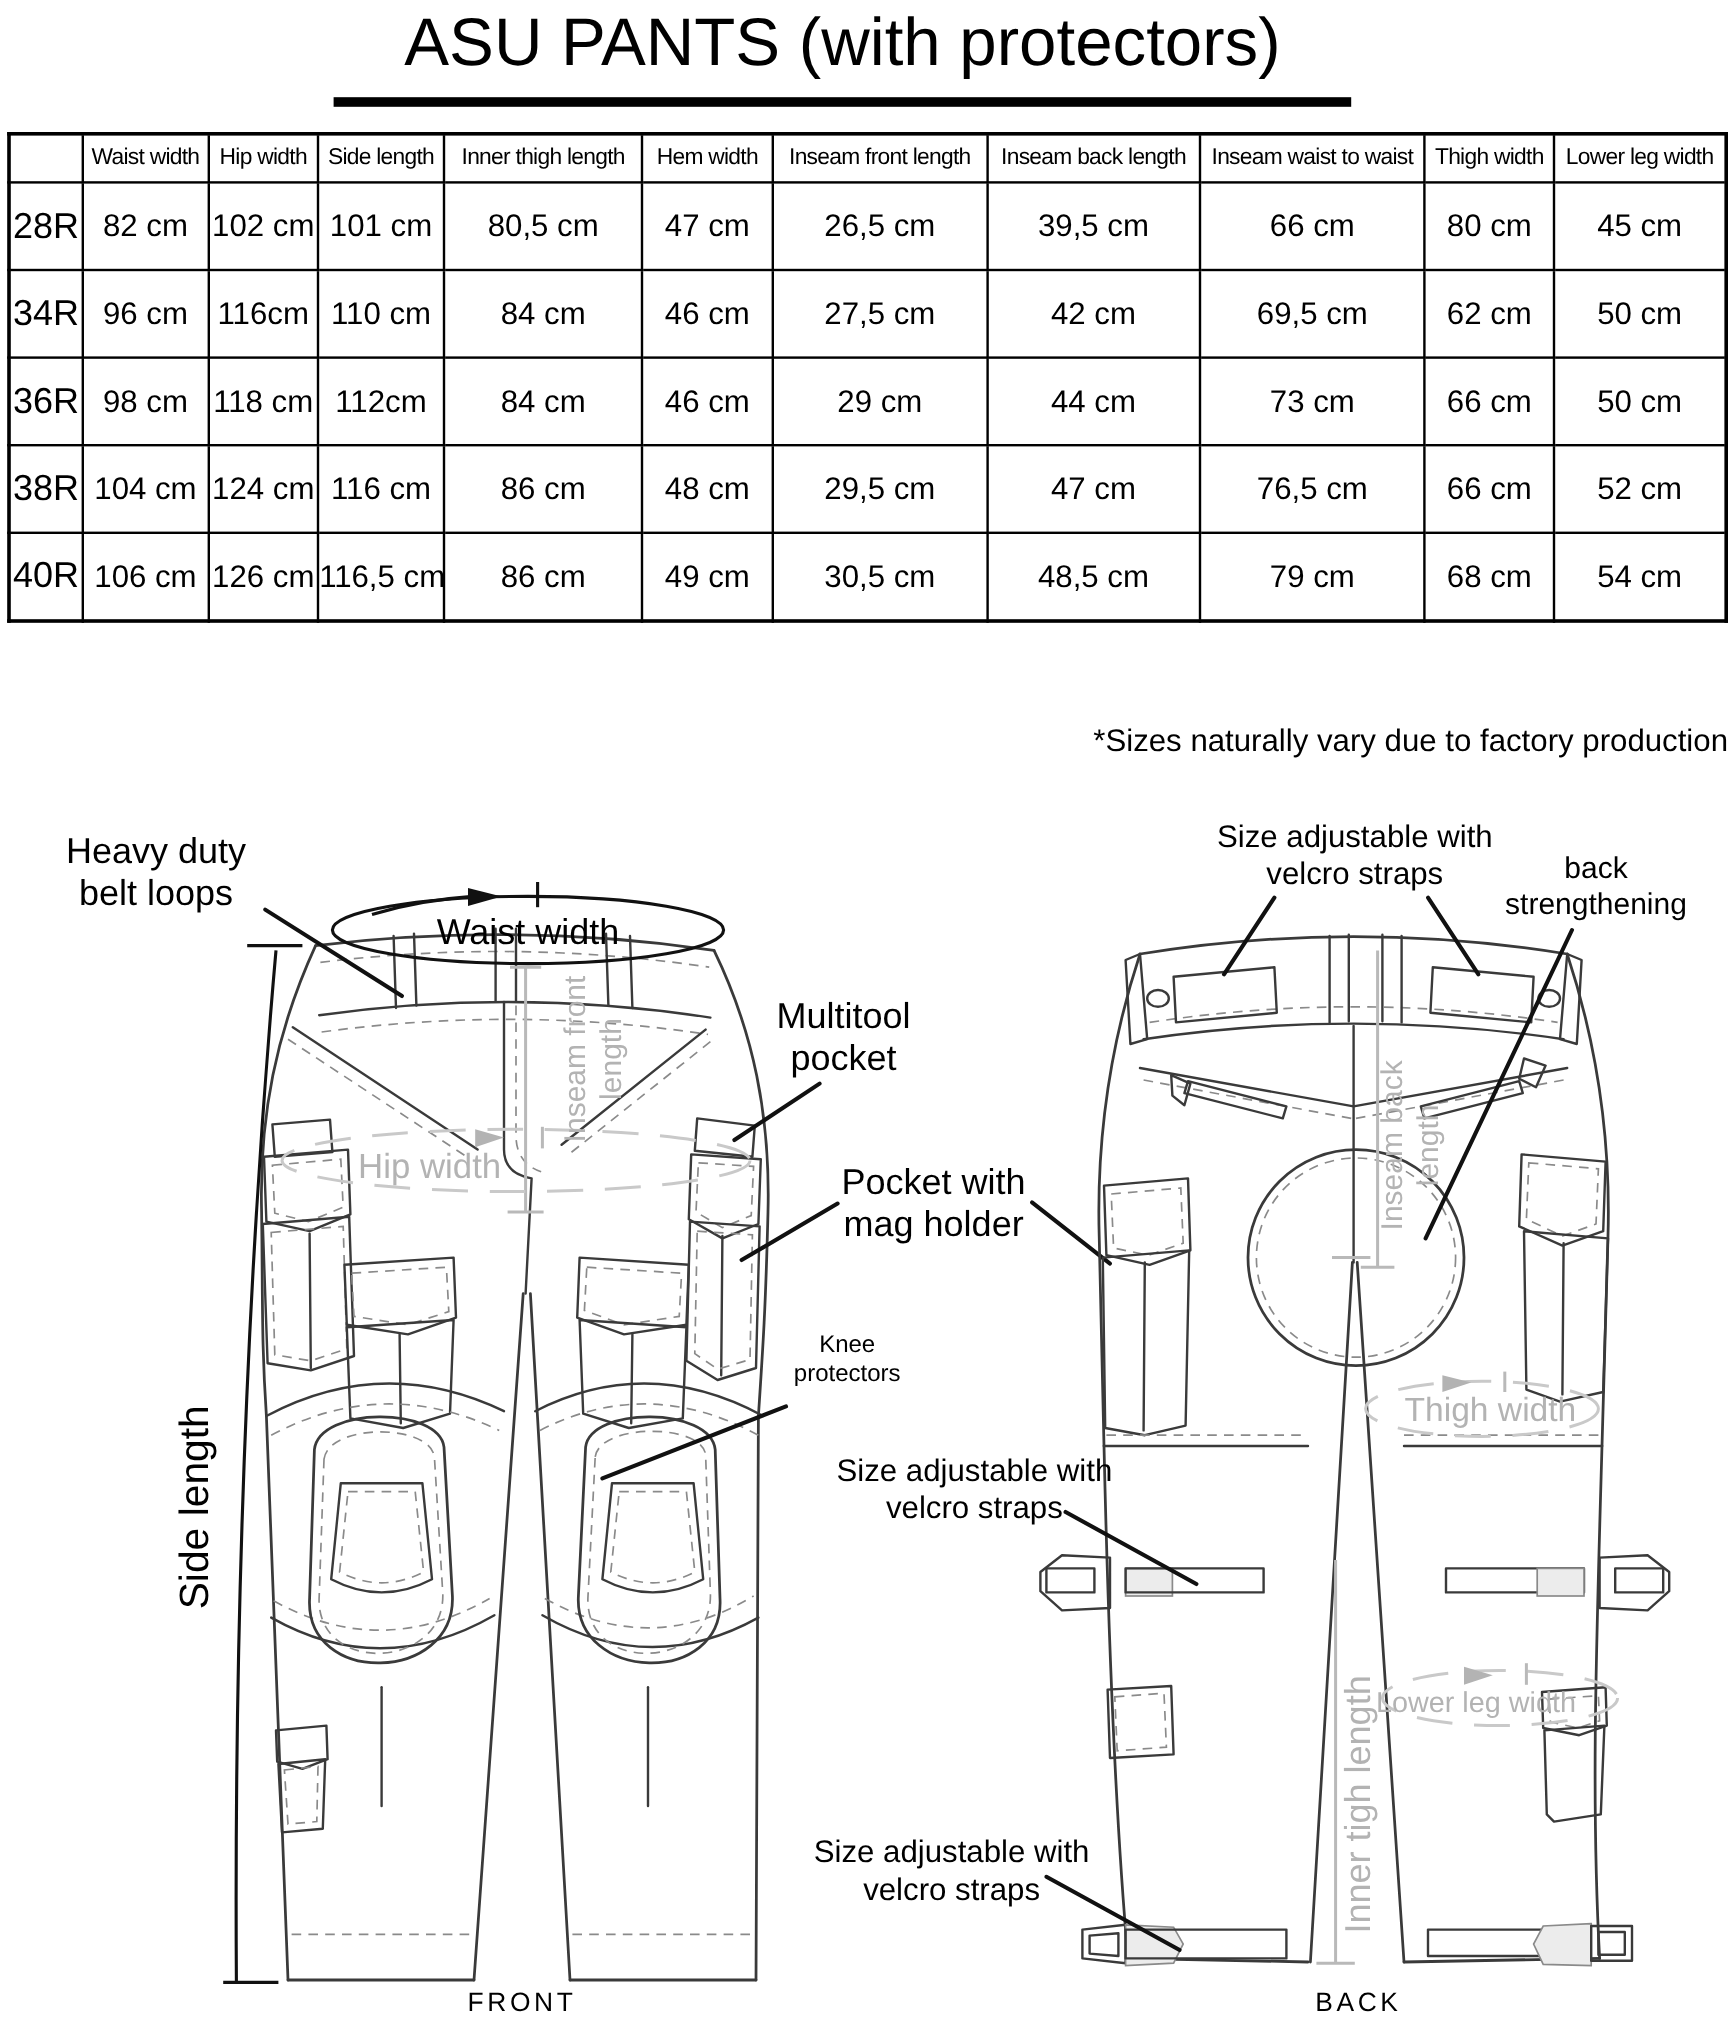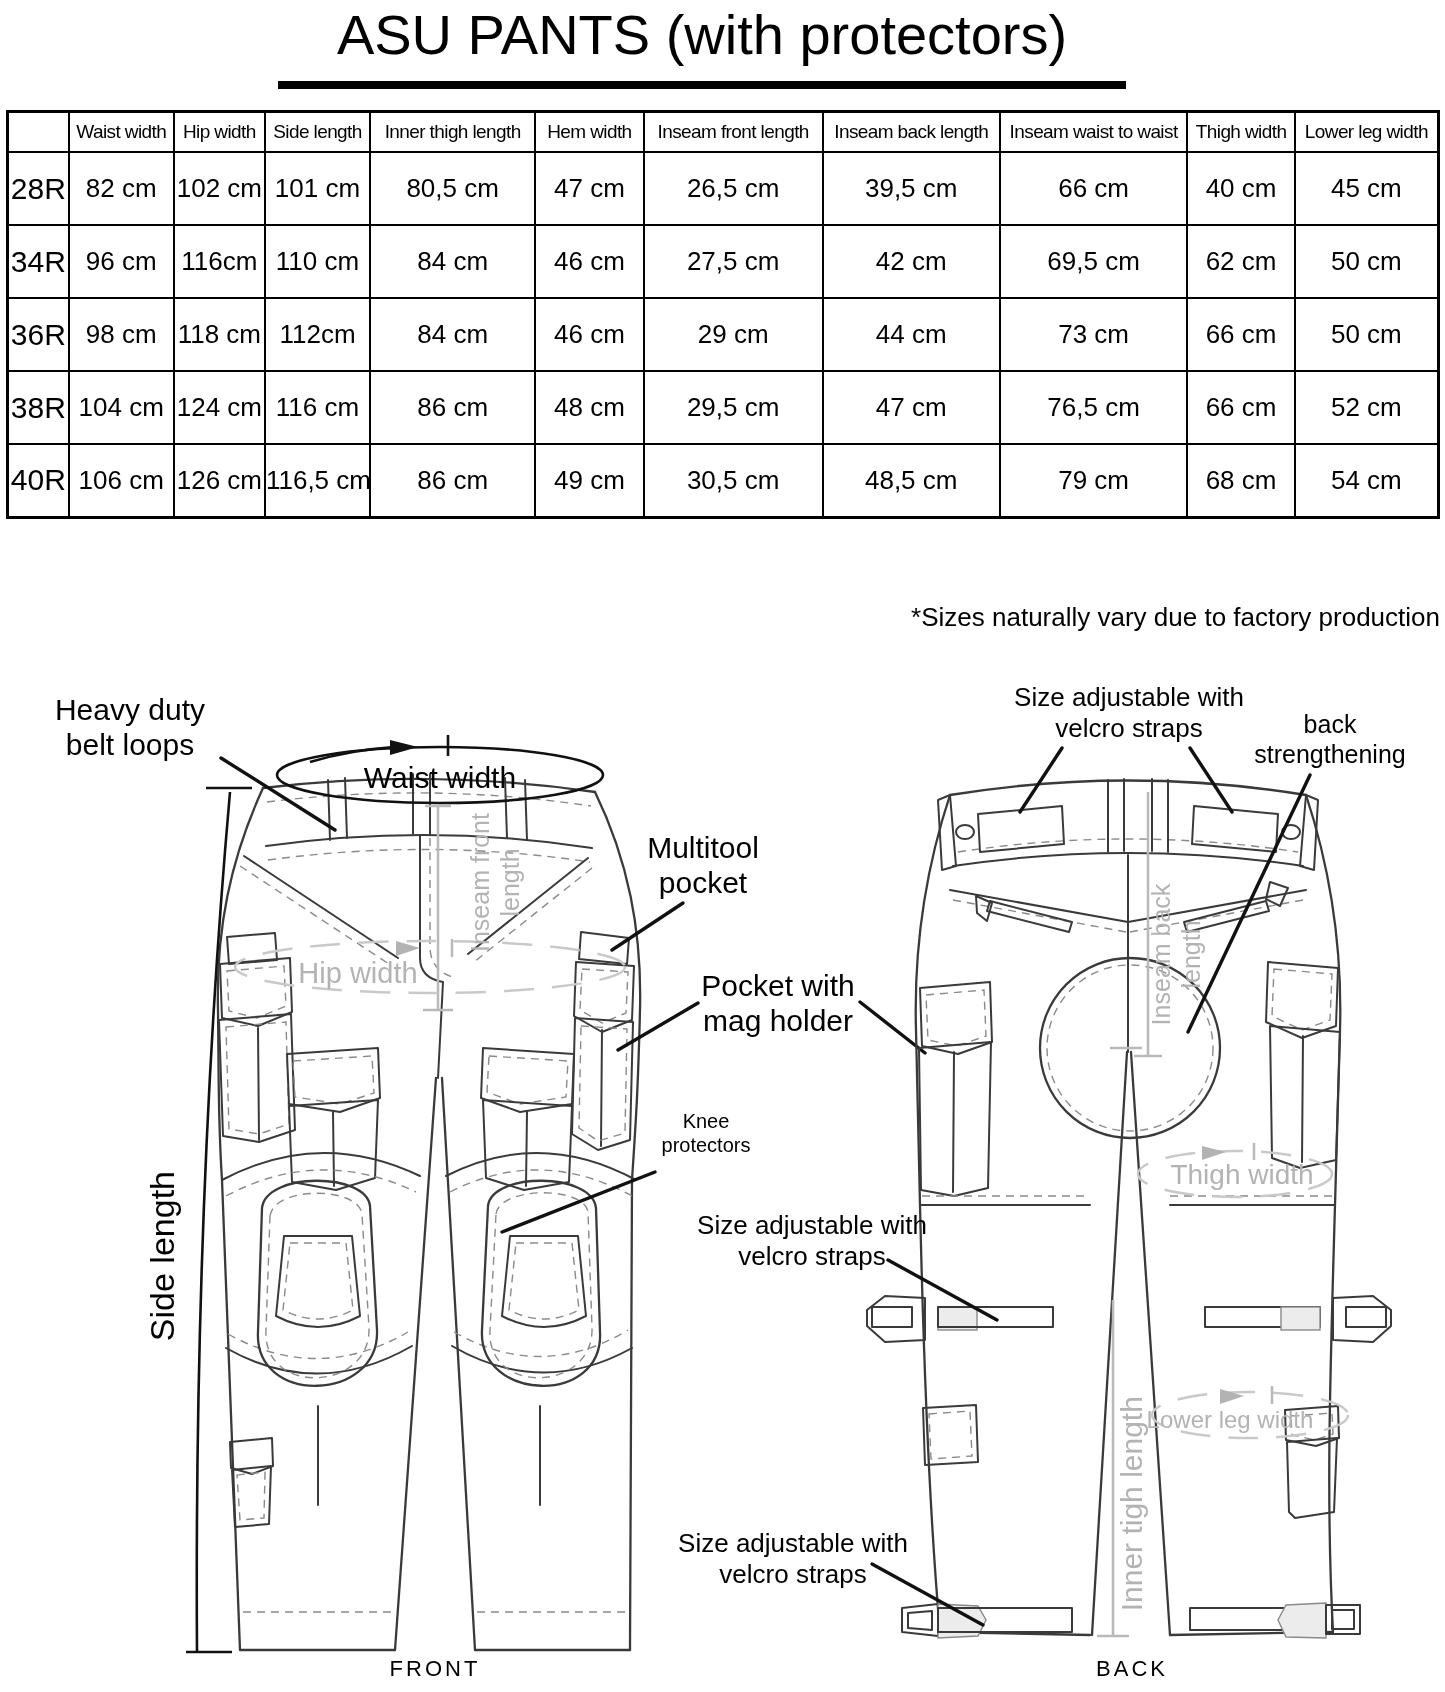--- a/index.html
+++ b/index.html
@@ -83,21 +83,21 @@
       <tr>
         <th>28R</th>
         <td>82 cm</td>
         <td>102 cm</td>
         <td>101 cm</td>
         <td>80,5 cm</td>
         <td>47 cm</td>
         <td>26,5 cm</td>
         <td>39,5 cm</td>
         <td>66 cm</td>
-        <td>40 cm</td>
+        <td>80 cm</td>
         <td>45 cm</td>
       </tr>
       <tr>
         <th>34R</th>
         <td>96 cm</td>
         <td>116cm</td>
         <td>110 cm</td>
         <td>84 cm</td>
         <td>46 cm</td>
         <td>27,5 cm</td>

